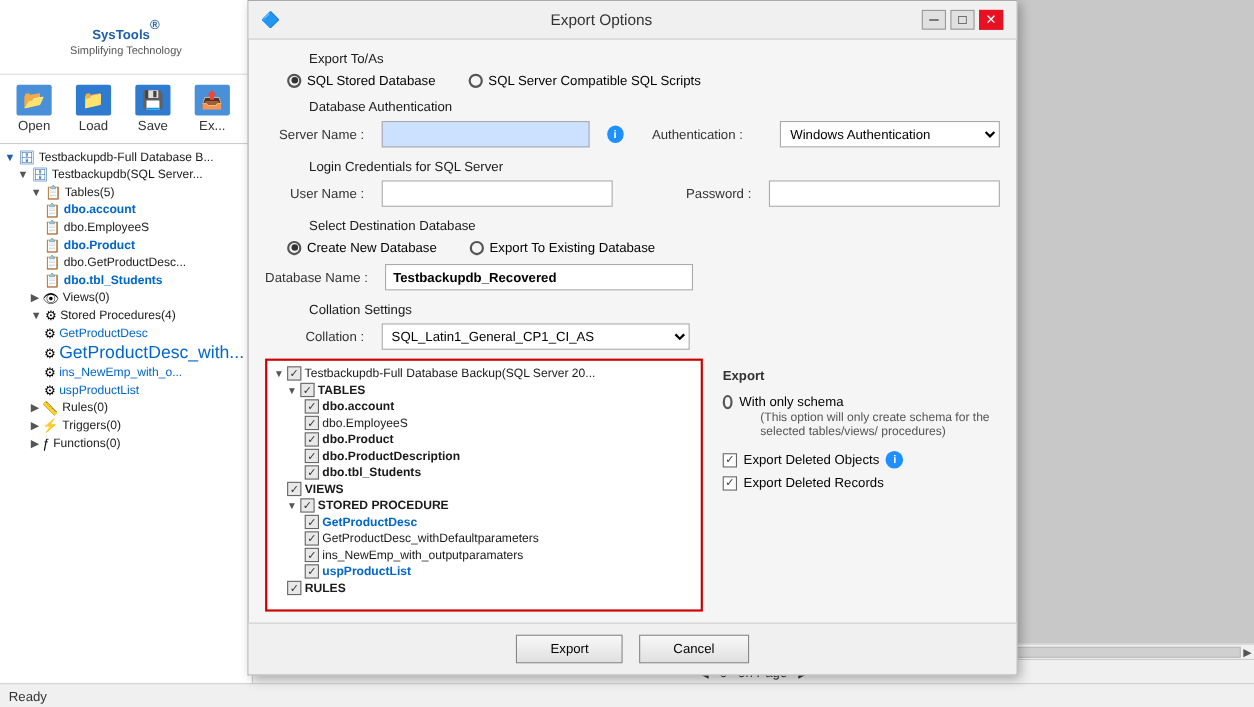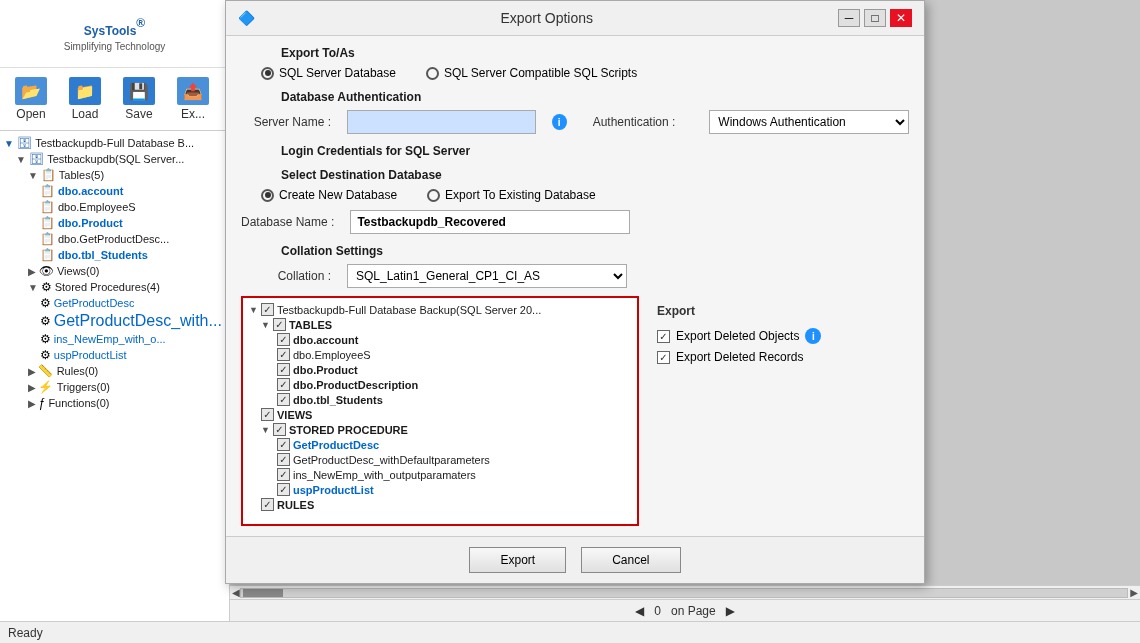--- a/index.html
+++ b/index.html
@@ -35,21 +35,21 @@
     .dialog { position: absolute; top: 0; left: 225px; width: 700px; background: #f5f5f5; border: 1px solid #aaa; box-shadow: 3px 3px 10px rgba(0,0,0,0.3); display: flex; flex-direction: column; }
     .dialog-titlebar { background: #f0f0f0; padding: 8px 12px; display: flex; align-items: center; justify-content: space-between; border-bottom: 1px solid #ccc; }
     .dialog-title { font-size: 14px; color: #333; flex: 1; text-align: center; }
     .dialog-controls { display: flex; gap: 4px; }
     .dialog-btn { width: 22px; height: 18px; border: 1px solid #999; display: flex; align-items: center; justify-content: center; cursor: pointer; font-size: 12px; background: #e0e0e0; }
     .dialog-btn.close { background: #e81123; color: white; border-color: #e81123; }
 
     .dialog-body { padding: 10px 15px; flex: 1; overflow: auto; }
 
     
-    .section-label { font-weight: bold; color: #1a1a1a; margin-bottom: 6px; margin-top: 10px; padding-left: 40px; }
+    .section-label { font-weight: normal; color: #1a1a1a; margin-bottom: 6px; margin-top: 10px; padding-left: 40px; }
     .section-label:first-child { margin-top: 0; }
 
     .radio-group { display: flex; align-items: center; gap: 30px; margin-bottom: 8px; padding-left: 20px; }
     .radio-item { display: flex; align-items: center; gap: 5px; cursor: pointer; }
     .radio-circle { width: 13px; height: 13px; border-radius: 50%; border: 2px solid #555; display: flex; align-items: center; justify-content: center; }
     .radio-circle.checked::after { content: ''; width: 6px; height: 6px; border-radius: 50%; background: #333; }
 
     .form-row { display: flex; align-items: center; gap: 16px; margin-bottom: 6px; }
     .form-label { color: #333; white-space: nowrap; min-width: 90px; text-align: right; }
     .form-input { border: 1px solid #aaa; padding: 3px 6px; background: white; height: 24px; }
@@ -240,38 +240,44 @@
           <div class="dialog-btn close">✕</div>
         </div>
       </div>
 
       <div class="dialog-body">
 
         <div class="section-label">Export To/As</div>
         <div class="radio-group">
           <div class="radio-item">
             <div class="radio-circle checked"></div>
-            <span>SQL Server Database</span>
+            <span>SQL Stored Database</span>
           </div>
           <div class="radio-item">
             <div class="radio-circle"></div>
             <span>SQL Server Compatible SQL Scripts</span>
           </div>
         </div>
 
         <div class="section-label">Database Authentication</div>
         <div class="form-row">
           <span class="form-label">Server Name :</span>
           <input type="text" class="form-input server" value="" style="">
           <div class="info-icon">i</div>
           <span class="form-label" style="min-width:auto; margin-left:10px;">Authentication :</span>
           <select class="form-select auth"><option>Windows Authentication</option><option>SQL Server Authentication</option></select>
         </div>
 
         <div class="section-label">Login Credentials for SQL Server</div>
+        <div class="form-row">
+          <span class="form-label">User Name :</span>
+          <input type="text" class="form-input username" value="" style="">
+          <span class="form-label" style="margin-left:20px;">Password :</span>
+          <input type="password" class="form-input password" value="" style="">
+        </div>
 
         <div class="section-label">Select Destination Database</div>
         <div class="radio-group">
           <div class="radio-item">
             <div class="radio-circle checked"></div>
             <span>Create New Database</span>
           </div>
           <div class="radio-item">
             <div class="radio-circle"></div>
             <span>Export To Existing Database</span>
@@ -353,20 +359,27 @@
             <div class="tree-panel-item" style="padding-left:14px;">
               <div class="chk checked">✓</div>
               <span class="item-text bold" style="font-size:11px;">RULES</span>
             </div>
           </div>
 
           <div class="export-panel">
             <div class="export-section">
               <div class="export-title">Export</div>
 
+              <div class="export-option">
+                <div class="radio-circle" style="margin-top:1px;"></div>
+                <div>
+                  <div>With only schema</div>
+                  <div class="export-desc">(This option will only create schema for the selected tables/views/ procedures)</div>
+                </div>
+              </div>
 
 
               <div class="checkbox-item">
                 <div class="chk-box checked"></div>
                 <span>Export Deleted Objects</span>
                 <div class="info-icon">i</div>
               </div>
 
               <div class="checkbox-item">
                 <div class="chk-box checked"></div>

